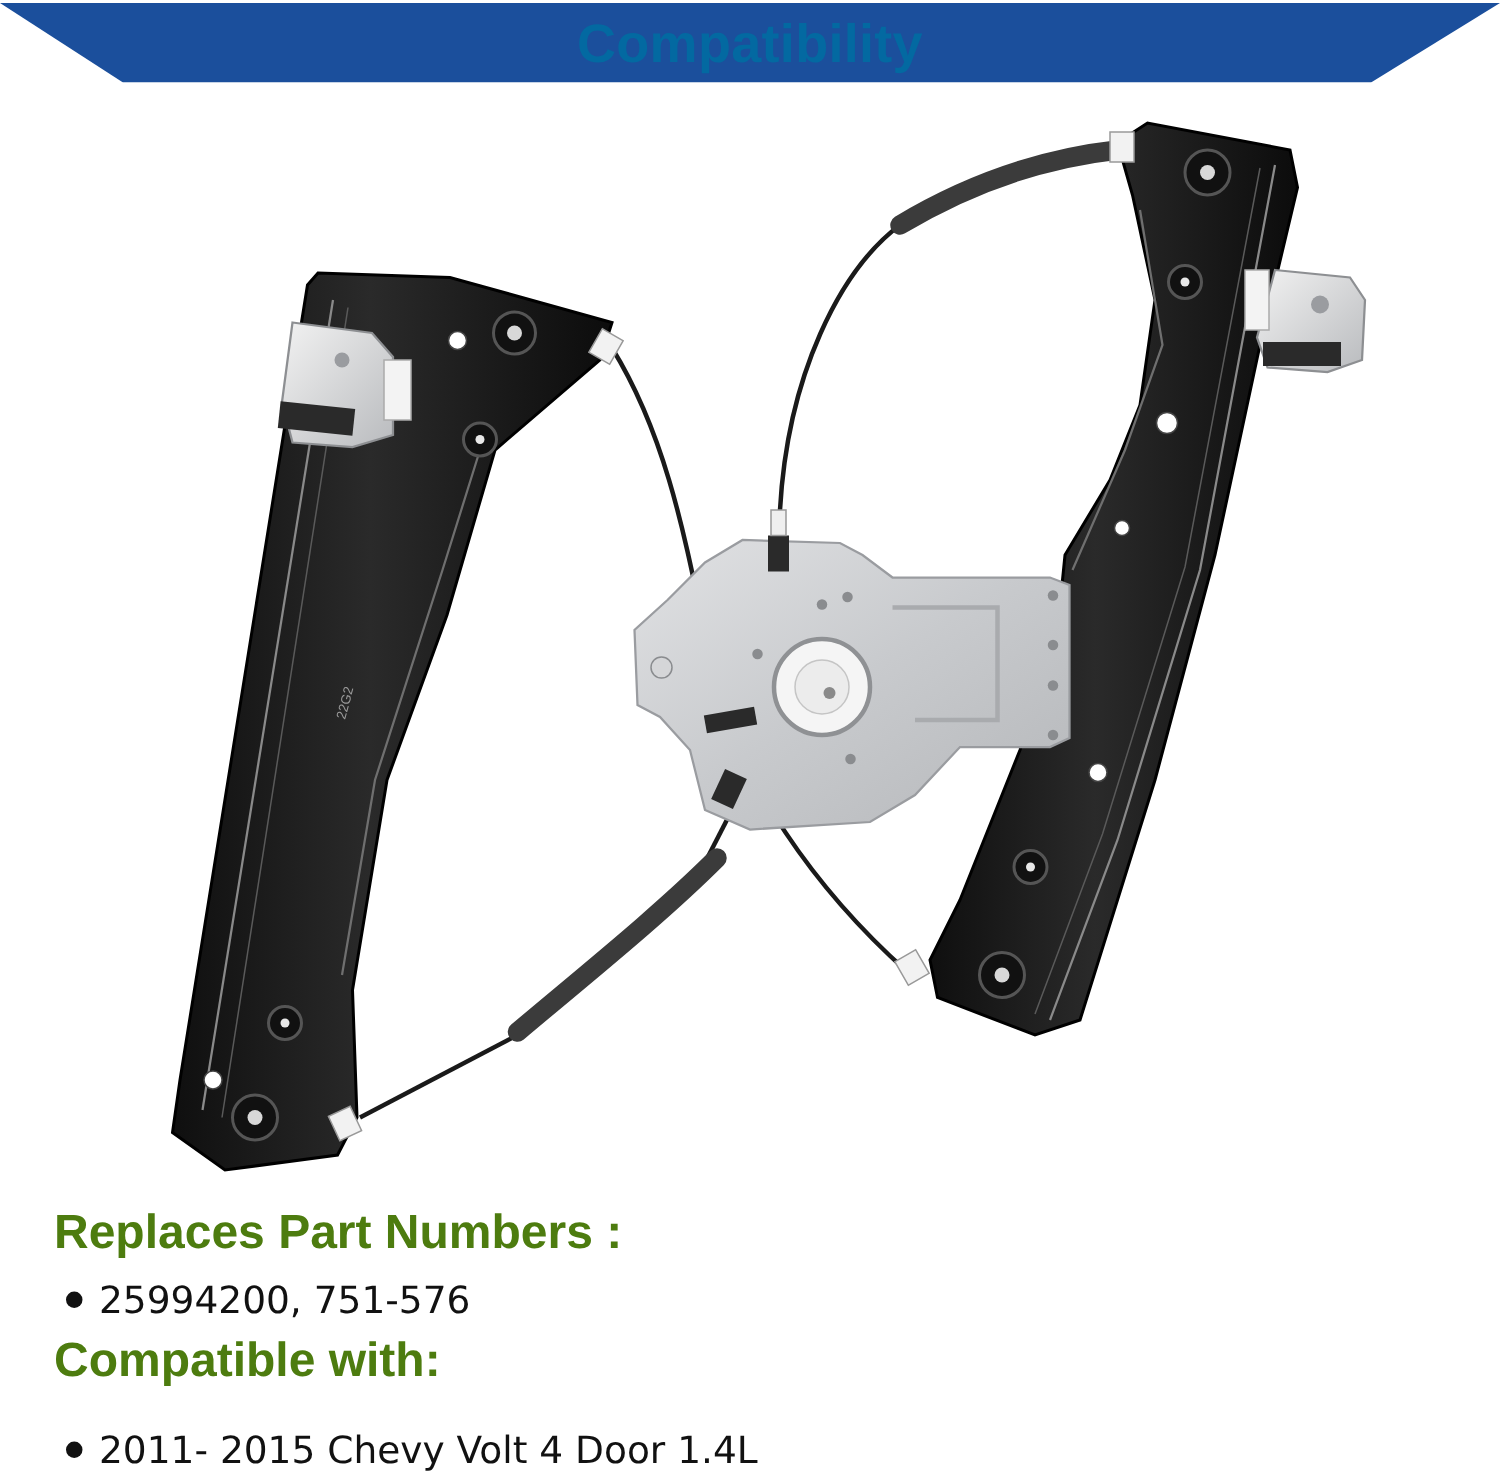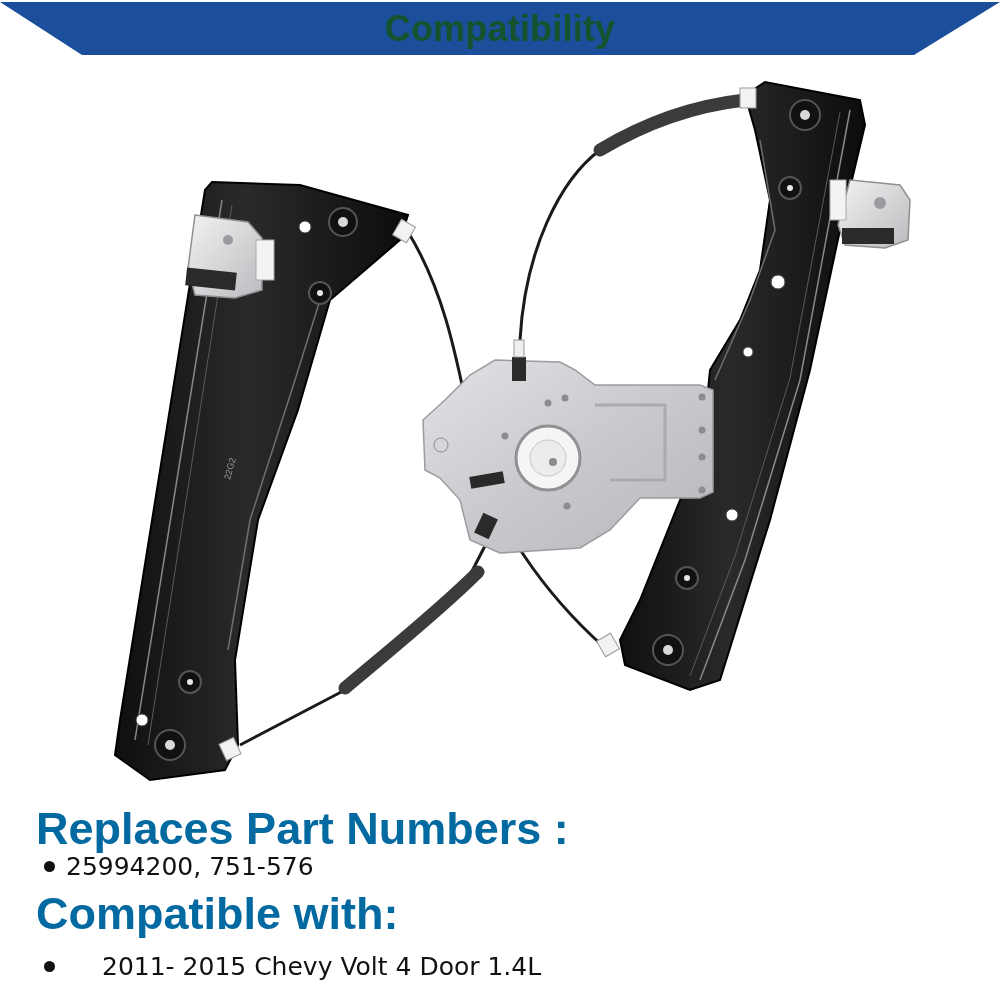--- a/index.html
+++ b/index.html
@@ -1,21 +1,21 @@
 <!DOCTYPE html>
 <html><head>
   <meta charset="utf-8">
   <style>
     html, body { margin: 0; padding: 0; background: #ffffff; }
     body { width: 1000px; height: 986px; position: relative; overflow: hidden; font-family: "Liberation Sans", sans-serif; }
     .banner { position: absolute; left: 0; top: 2px; width: 1000px; height: 53px; }
     .banner svg { position: absolute; left: 0; top: 0; }
-    .banner-title { position: absolute; left: 0; top: 0; width: 1000px; height: 53px; line-height: 53px; text-align: center; color: #14532d; font-weight: bold; font-size: 36px; letter-spacing: 0.2px; }
+    .banner-title { position: absolute; left: 0; top: 0; width: 1000px; height: 53px; line-height: 53px; text-align: center; color: #0369a1; font-weight: bold; font-size: 36px; letter-spacing: 0.2px; }
     .product { position: absolute; left: 0; top: 60px; width: 1000px; height: 730px; }
-    .section-heading { position: absolute; left: 36px; color: #0369a1; font-weight: bold; font-size: 45px; font-family: "Liberation Sans", sans-serif; }
+    .section-heading { position: absolute; left: 36px; color: #4d7c0f; font-weight: bold; font-size: 32px; font-family: "Liberation Sans", sans-serif; }
     .bullet-row { position: absolute; left: 44px; display: flex; align-items: center; color: #111111; font-size: 25px; font-family: "DejaVu Sans", sans-serif; }
     .bullet-dot { width: 11px; height: 11px; border-radius: 50%; background: #111111; margin-right: 11px; }
   </style>
 </head>
 <body>
 
 <div class="banner">
   <svg width="1000" height="53" viewBox="0 0 1000 53">
     <polygon points="0,0 1000,0 914,53 82,53" fill="#1b4f9c"></polygon>
   </svg>
@@ -132,16 +132,16 @@
   </svg>
 </div>
 
 <div class="section-heading" style="top:803px;">Replaces Part Numbers :</div>
 <div class="bullet-row" style="top:852px;">
   <span class="bullet-dot"></span>
   <span>25994200, 751-576</span>
 </div>
 
 <div class="section-heading" style="top:888px;">Compatible with:</div>
-<div class="bullet-row" style="top:952px;gap:36px;">
+<div class="bullet-row" style="top:952px;">
   <span class="bullet-dot"></span>
   <span>2011- 2015 Chevy Volt 4 Door 1.4L</span>
 </div>
 
 </body></html>

